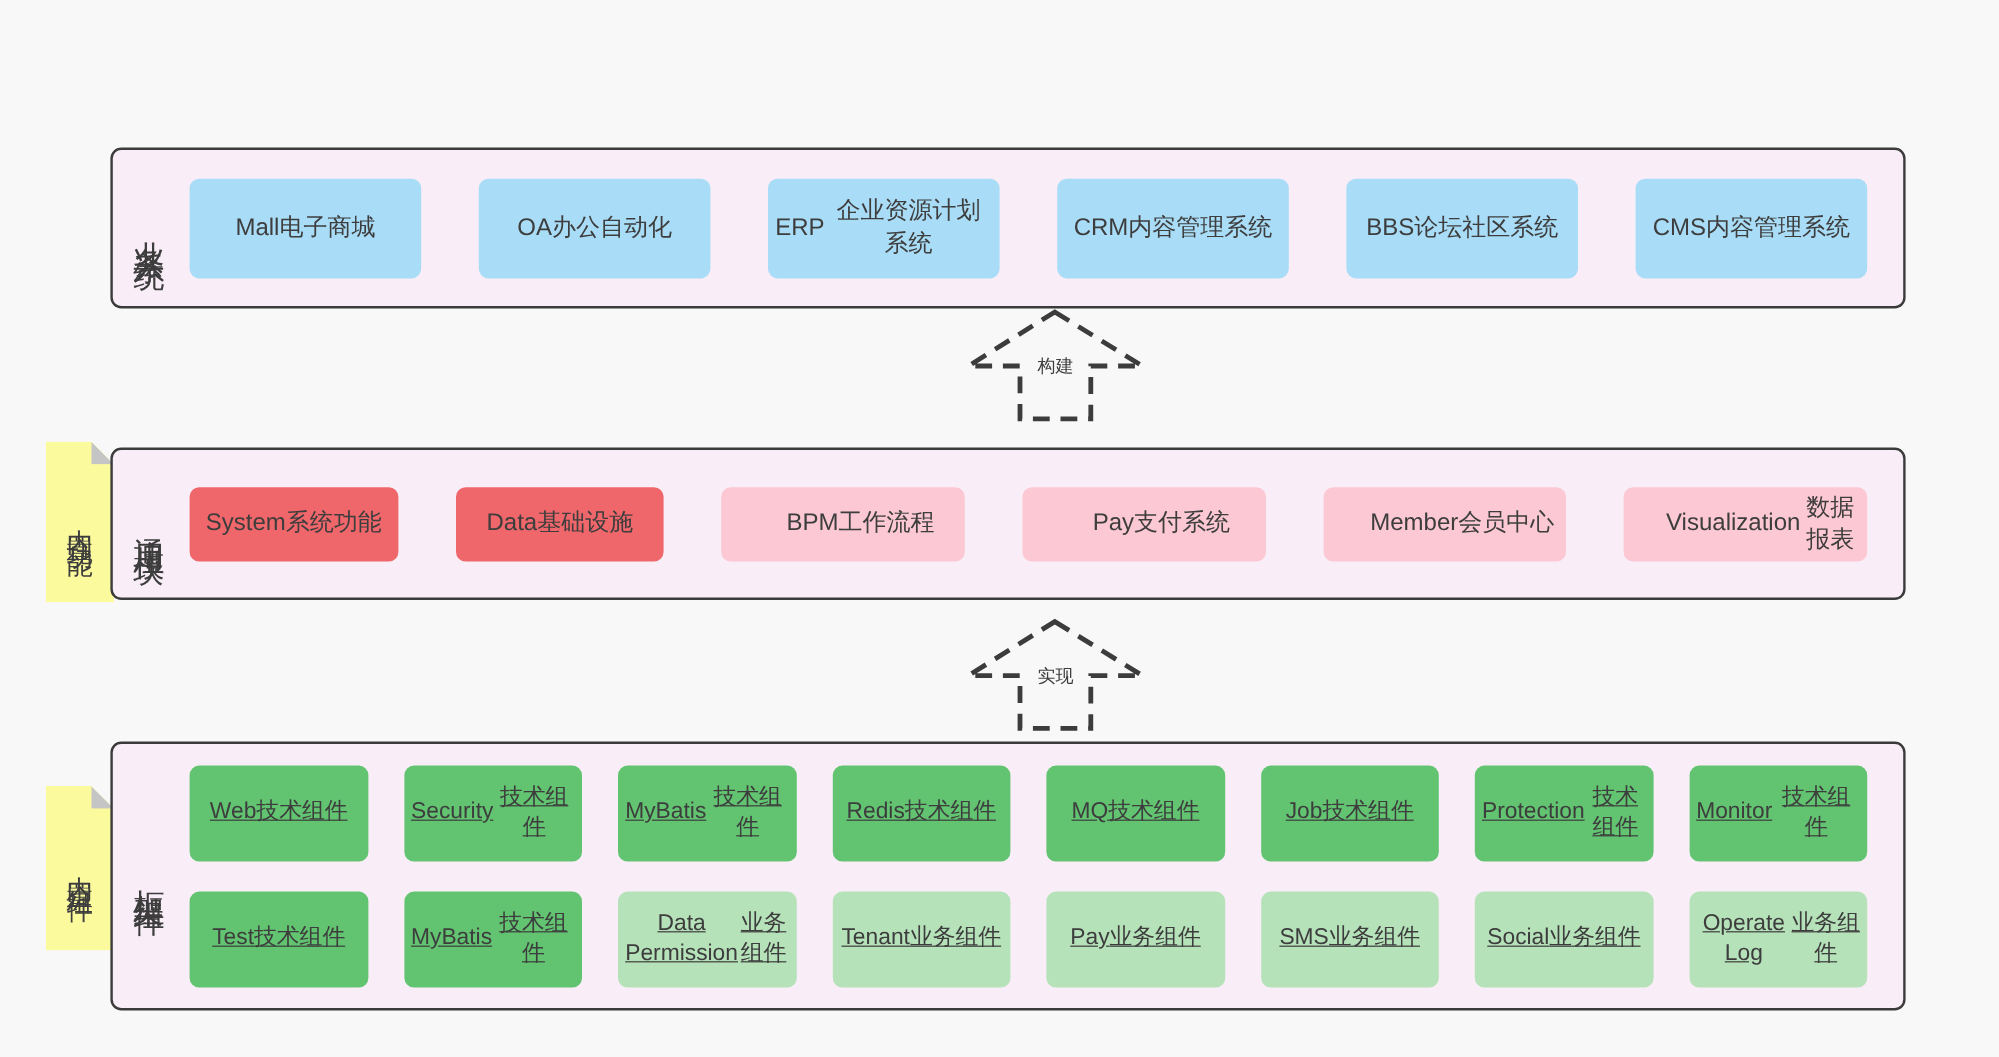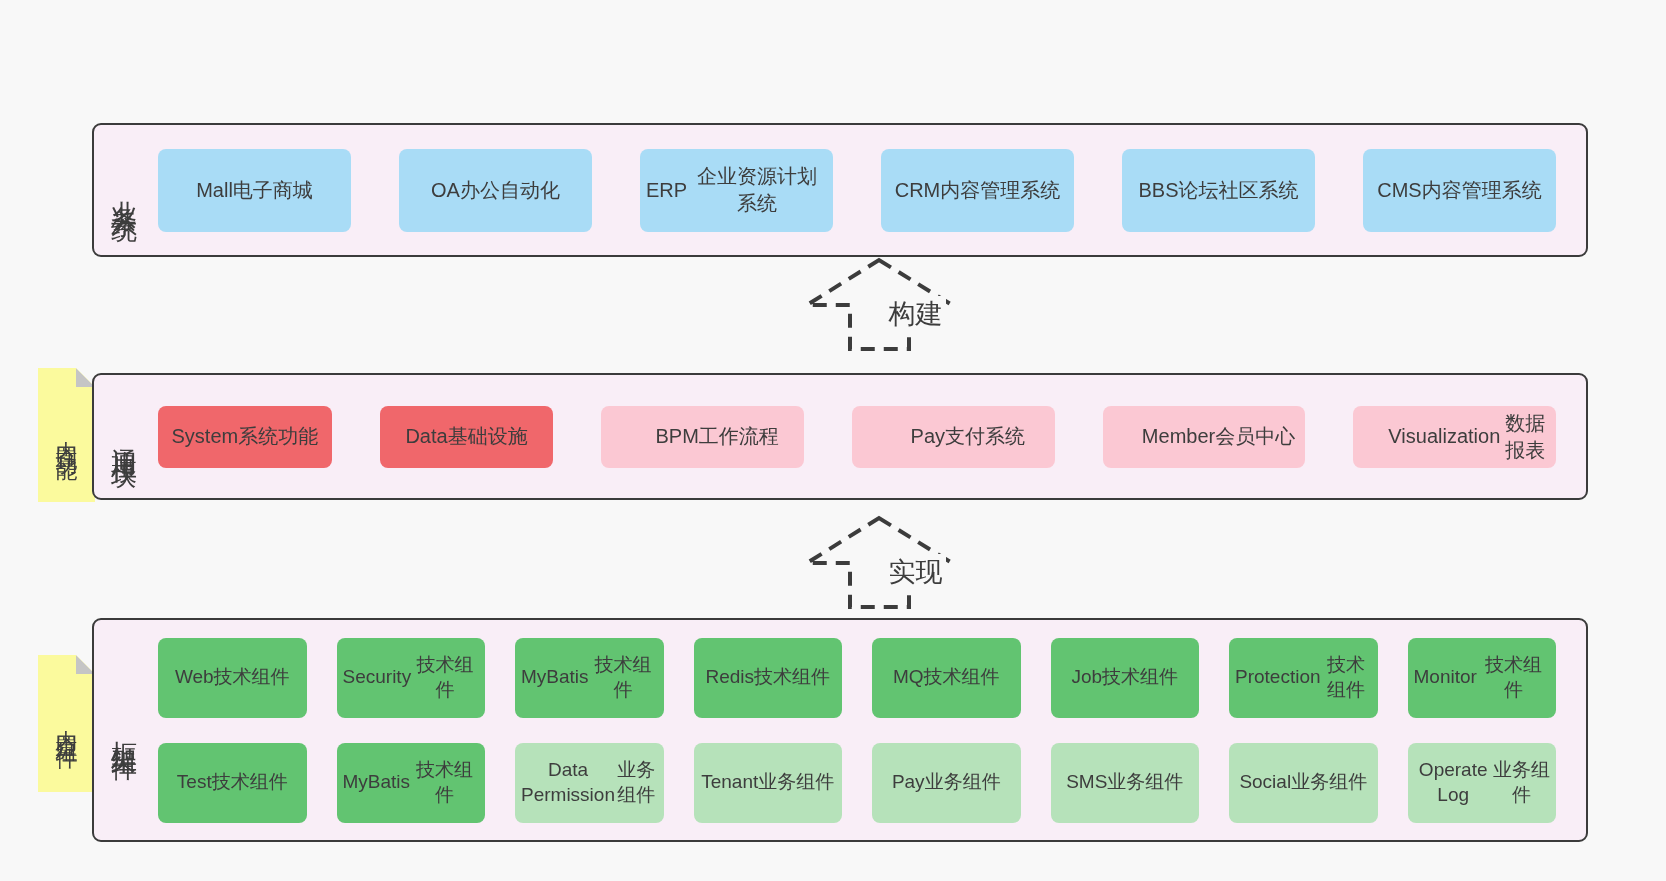--- a/index.html
+++ b/index.html
@@ -33,20 +33,21 @@
     flex:1;
     display:flex;align-items:center;
     gap:48px;
     padding:0 30px 0 2px;
   }
   .boxes-col{
     flex:1;
     display:flex;flex-direction:column;justify-content:center;
     gap:25px;
     padding:0 30px 0 2px;
+    text-decoration:underline;
   }
   .boxrow{display:flex;gap:30px;}
   .box{
     flex:1;
     height:83px;
     border-radius:8px;
     display:flex;flex-direction:row;align-items:center;justify-content:center;
     text-align:center;
     font-size:20px;line-height:1.35;
     padding:0 6px;box-sizing:border-box;
@@ -78,24 +79,23 @@
     font-size:22px;letter-spacing:6px;
     color:var(--text,#3d3d3d);
   }
   
   .arrow{position:absolute;left:802px;width:155px;height:100px;z-index:1;}
   .arrow svg{display:block;}
   .arrow-label{
     position:absolute;top:42px;left:50%;
     transform:translateX(-50%);
     background:var(--page-bg,#f8f8f8);
-    font-size:27px;padding:0 3px;
+    font-size:15px;padding:0 3px;
     color:var(--text,#3d3d3d);
     white-space:nowrap;
-    margin-left:36px;
   }
 </style>
 </head>
 <body>
 
 <div class="canvas">
 
   <div class="note" style="top:368px;height:134px">
     <div class="note-fold"></div>
     <div class="note-text">内置功能</div>

